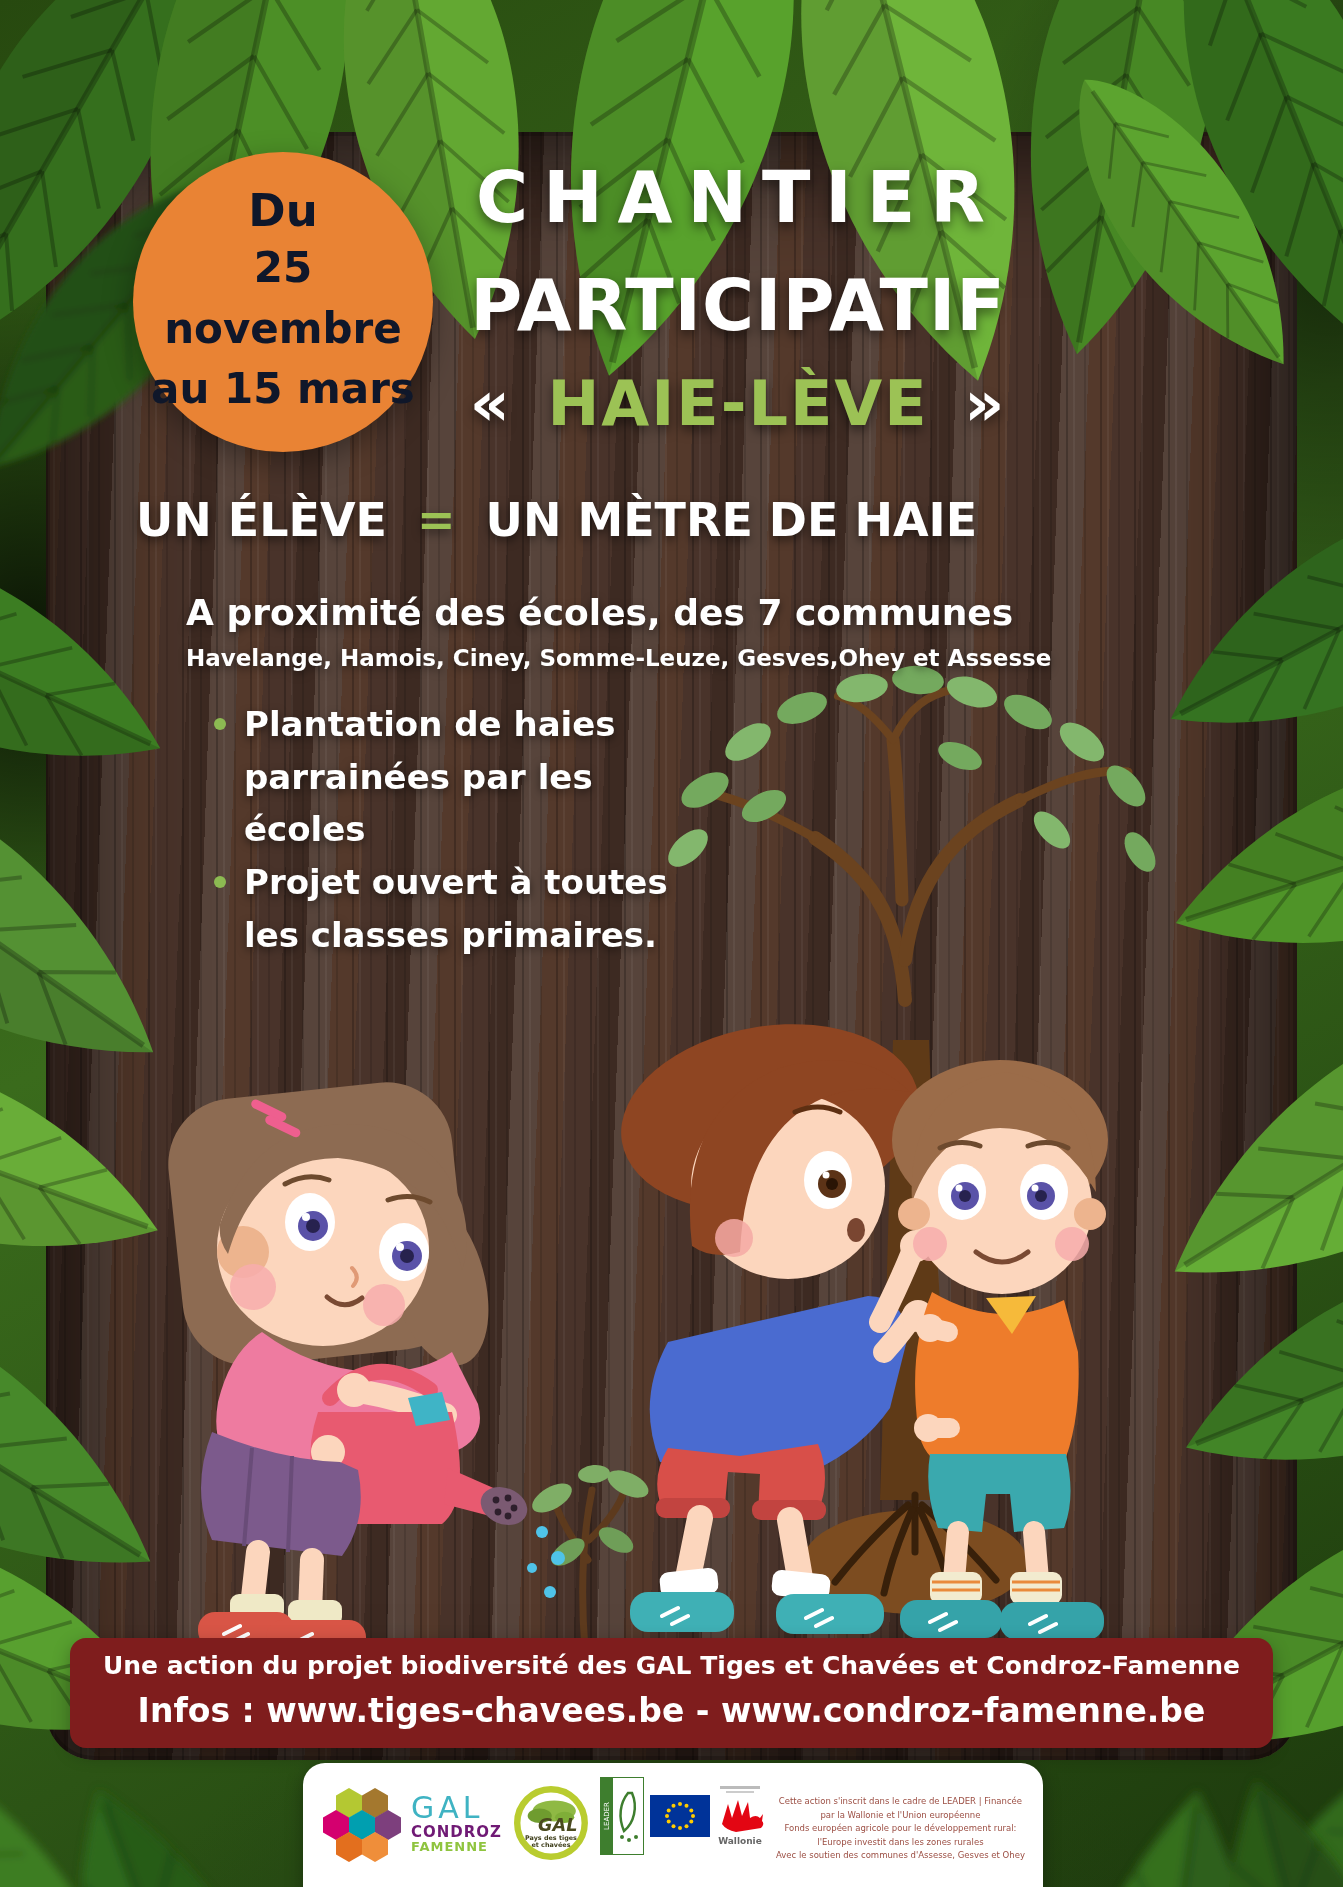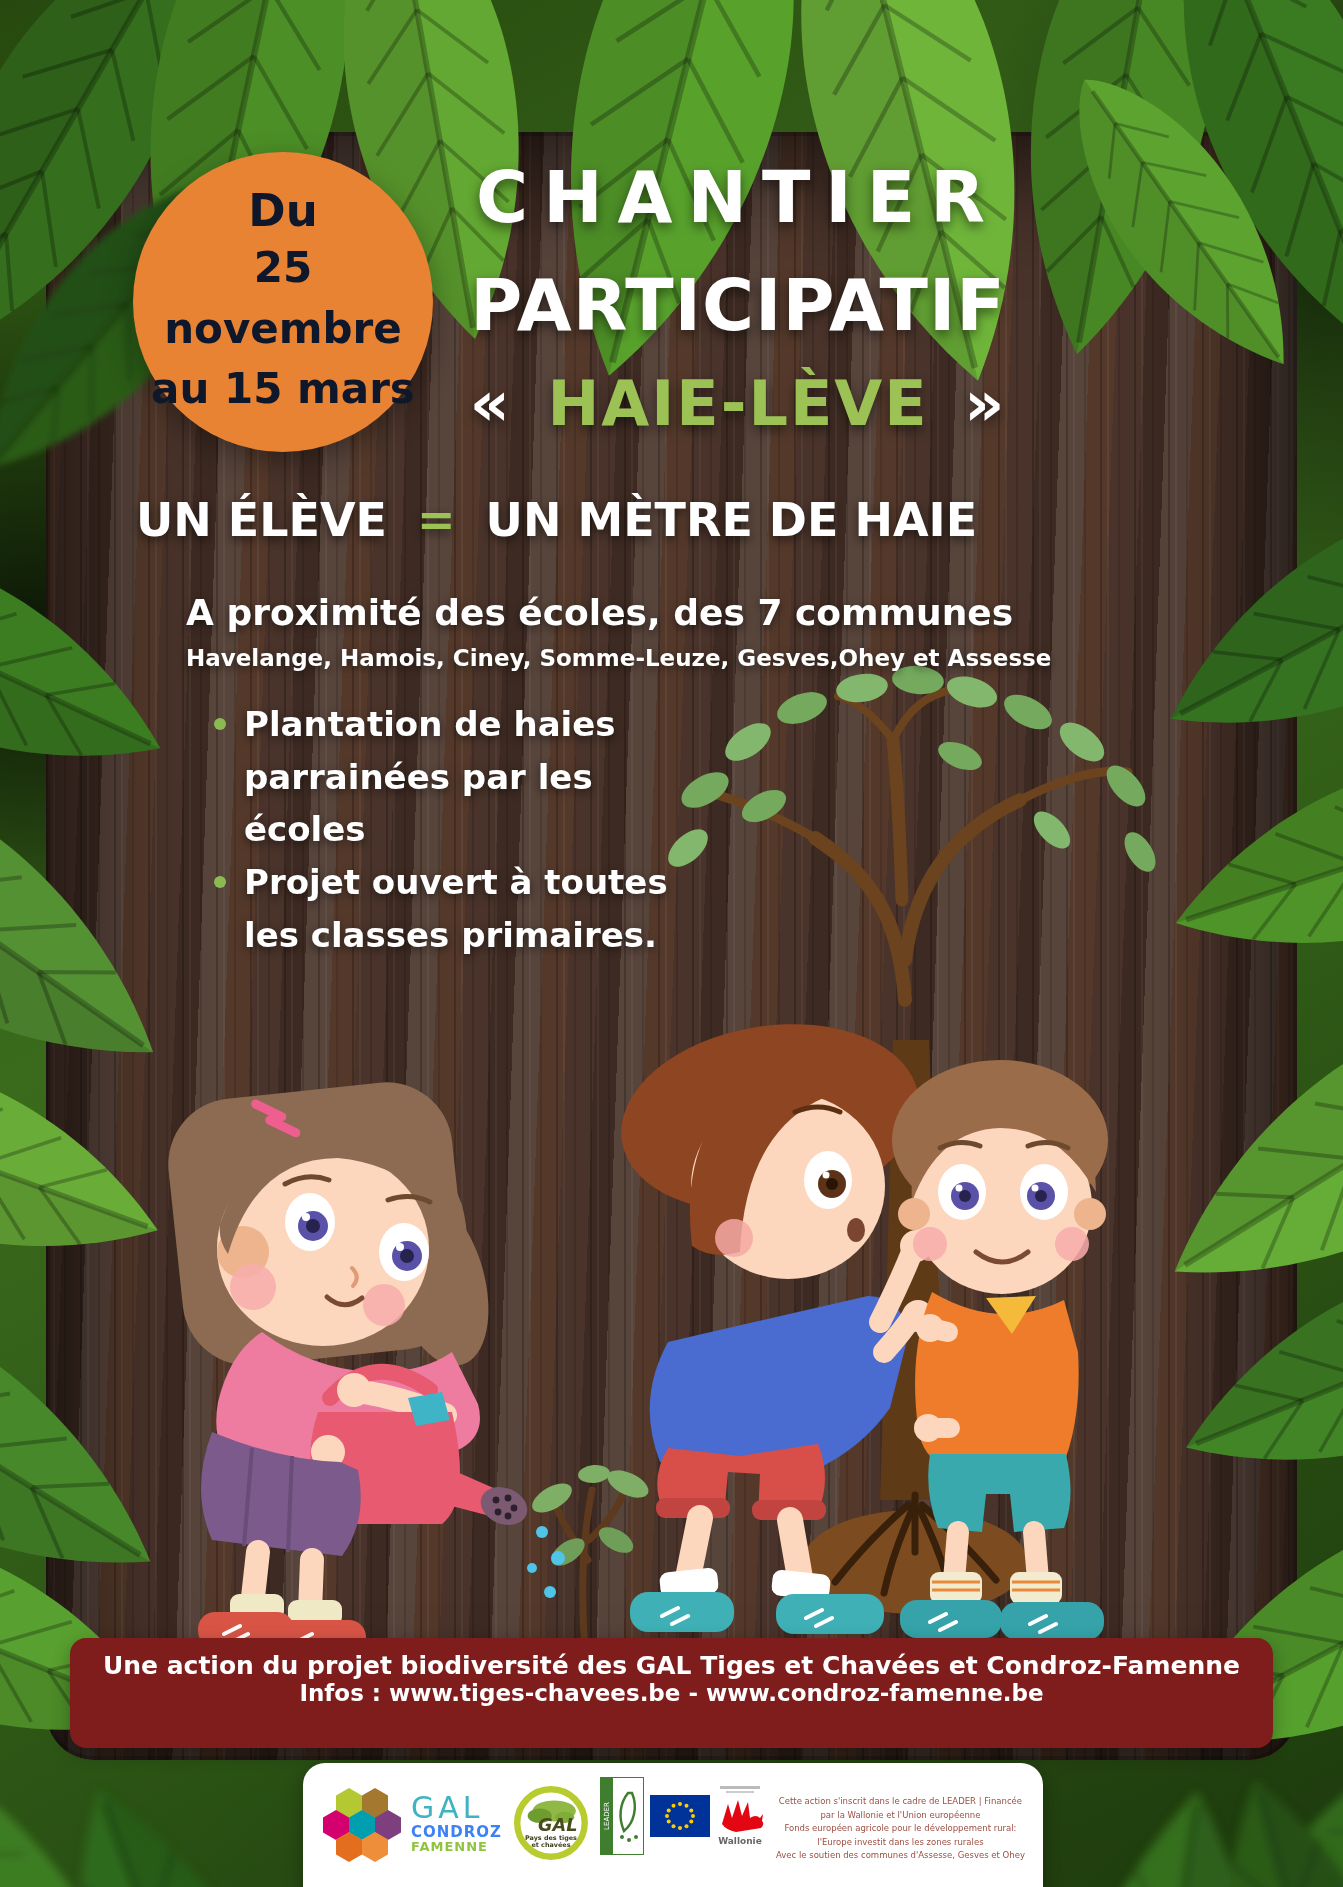--- a/index.html
+++ b/index.html
@@ -47,29 +47,29 @@
     list-style:none;color:#fff;font-weight:bold;font-size:34px;line-height:1.55;
     text-shadow:0 3px 8px rgba(0,0,0,.5);}
   .bullets li{position:relative;padding-left:30px;}
   .bullets li::before{content:"";position:absolute;left:0;top:20px;width:12px;height:12px;
     border-radius:50%;background:#8cba52;}
   
   .footer-bar{position:absolute;left:70px;top:1638px;width:1203px;height:110px;
     border-radius:16px;background:#7f1d1d;color:#fff;text-align:center;font-weight:bold;
     box-shadow:0 6px 18px rgba(0,0,0,.3);}
   .footer-bar .f1{font-size:25px;margin-top:13px;}
-  .footer-bar .f2{font-size:23px;margin-top:0;}
+  .footer-bar .f2{font-size:33px;margin-top:11px;}
   .logo-box{position:absolute;left:303px;top:1763px;width:740px;height:150px;
     border-radius:22px;background:#fff;display:flex;align-items:flex-start;
     padding:14px 18px 0 18px;box-sizing:border-box;gap:12px;justify-content:space-between;
     box-shadow:0 6px 18px rgba(0,0,0,.3);}
   .lg{display:flex;align-items:center;gap:8px;flex:none;}
   .condroz-txt{display:flex;flex-direction:column;line-height:1.08;}
   .condroz-txt .n{font-size:30px;color:#3fb3c3;letter-spacing:4px;font-weight:normal;}
-  .condroz-txt .r1{font-size:15px;color:#3b82f6;font-weight:bold;letter-spacing:1px;}
+  .condroz-txt .r1{font-size:15px;color:#701a75;font-weight:bold;letter-spacing:1px;}
   .condroz-txt .r2{font-size:13px;color:#8fc43f;font-weight:bold;letter-spacing:1px;}
   .fine-print{width:310px;font-size:8.5px;line-height:1.6;color:#9c4f44;text-align:center;
     padding-top:18px;}
 </style>
 </head>
 <body>
 
 <div id="poster">
 
   <div class="bg-base"></div>

